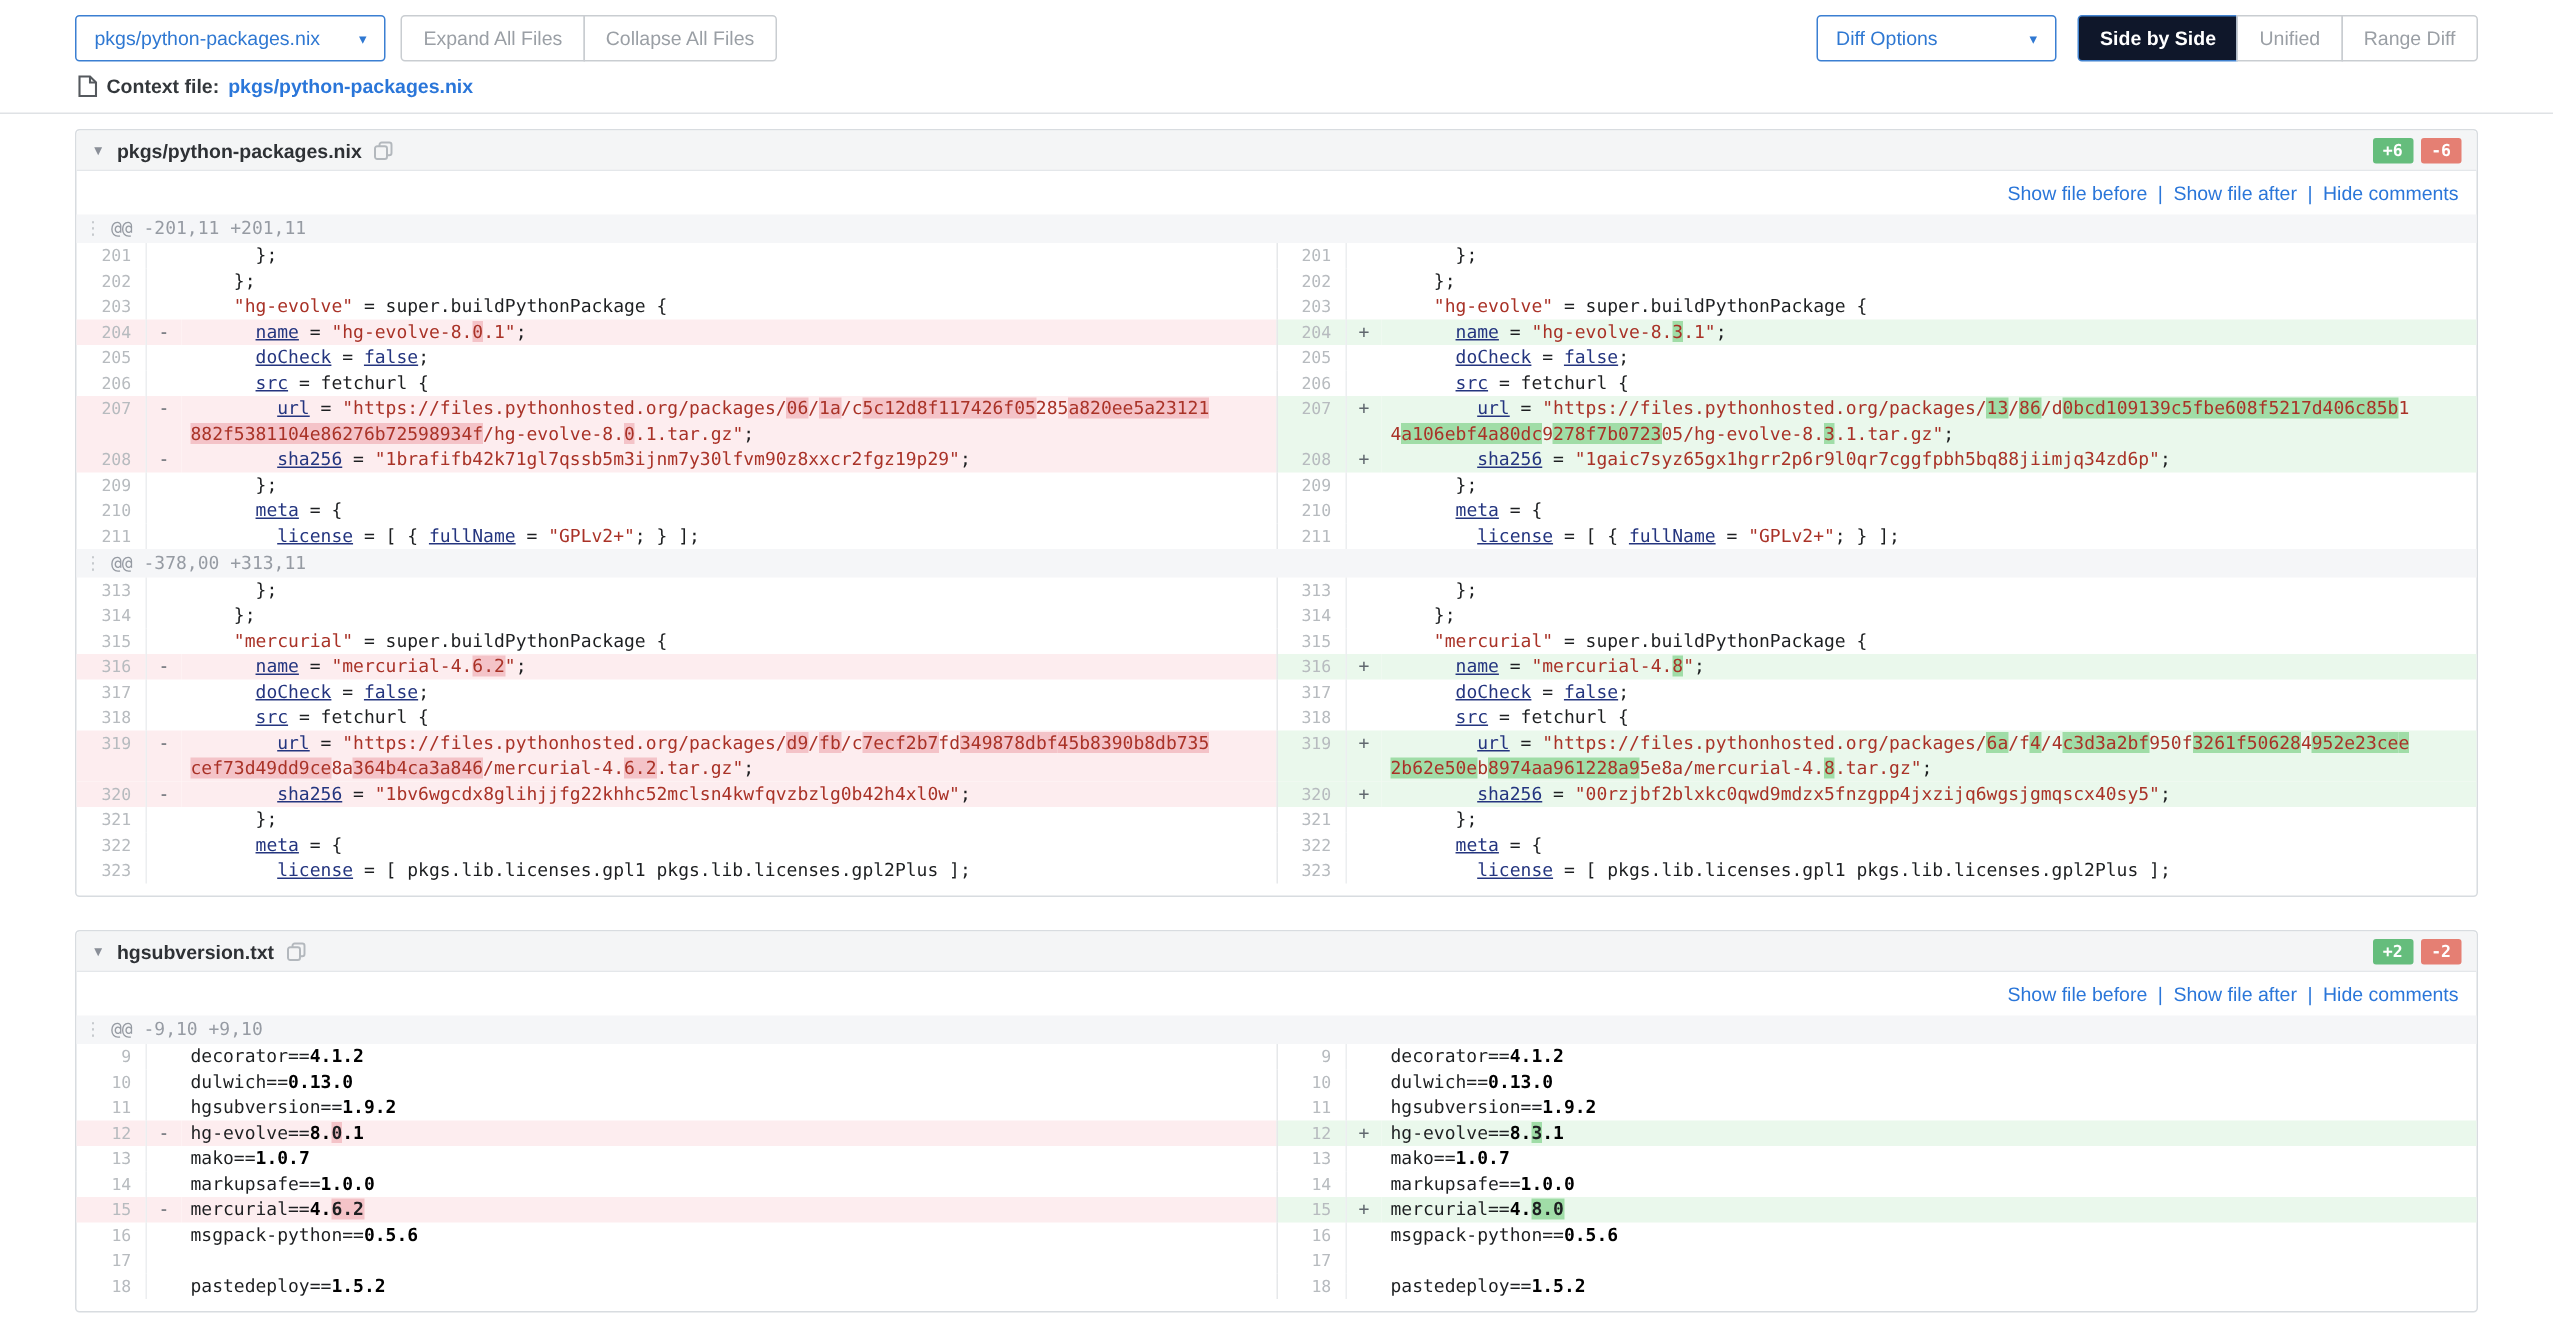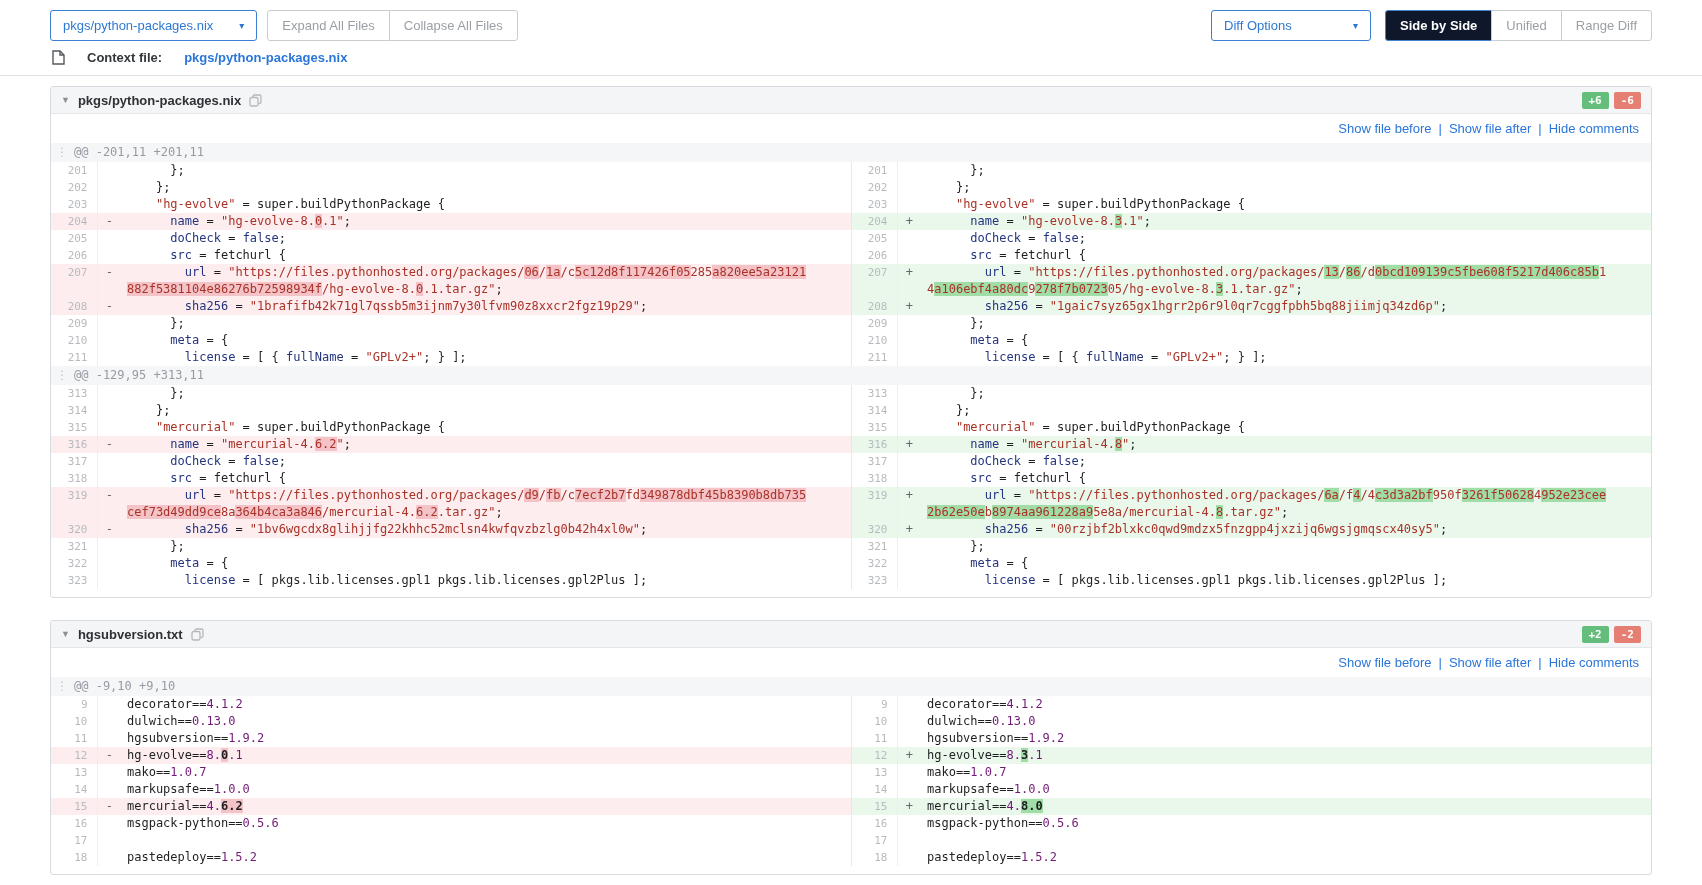--- a/index.html
+++ b/index.html
@@ -18,21 +18,21 @@
   .select-btn .caret { font-size:10px; }
   .btn-group { display:inline-flex; }
   .btn-group .btn {
     height:31px; padding:0 14px; display:inline-flex; align-items:center;
     border:1px solid #c9cdd1; background:#fff; color:#9a9fa5; font-size:13px; cursor:pointer;
     margin-left:-1px;
   }
   .btn-group .btn:first-child { border-radius:3px 0 0 3px; margin-left:0; }
   .btn-group .btn:last-child { border-radius:0 3px 3px 0; }
   .btn-group .btn.active { background:#0f172a; border-color:#4283d0; color:#fff; font-weight:bold; }
-  .context-row { display:flex; align-items:center; gap:22px; margin:9px 0 0 2px; font-size:13px; padding-bottom:10px; }
+  .context-row { display:flex; align-items:center; gap:6px; margin:9px 0 0 2px; font-size:13px; padding-bottom:10px; }
   .context-row .ctx-label { font-weight:bold; color:#33373b; }
   .context-row a { color:#2a76d9; font-weight:bold; text-decoration:none; cursor:pointer; }
   .topbar-divider { border:none; border-top:1px solid #dfe2e5; }
 
   
   .panels { padding:10px 50px 0 50px; }
   .panel { border:1px solid #d8dce0; border-radius:3px; margin-bottom:22px; background:#fff; }
   .panel-head {
     display:flex; align-items:center; gap:8px; height:27px; padding:0 10px;
     background:#f4f5f6; border-bottom:1px solid #e4e7ea; border-radius:3px 3px 0 0;
@@ -57,25 +57,25 @@
   td.sign { text-align:center; color:#61686f; }
   td.code { white-space:pre-wrap; word-break:break-all; padding-left:6px; padding-right:40px; color:#1d1f21; }
   td.code.lsep { border-right:1px solid #e6e8ea; }
   tr.hunk td { background:#f5f6f8; color:#969ba3; font-size:12px; padding:1px 0 1px 5px;
     font-family:"DejaVu Sans Mono", monospace;margin-left:14px; }
   tr.hunk .grip { color:#c3c7cb; margin-right:6px; cursor:grab; }
   td.del { background:#fdedef; }
   td.add { background:#eaf8ec; }
 
   
-  .k  { color:#24357f; }
+  .k  { color:#24357f;text-decoration:underline; }
   .s  { color:#a93227; }
   .sd { color:#a93227; background:#f4c3c8; }
   .sa { color:#a93227; background:#a0dda7; }
-  .n  { font-weight:normal; color:#701a75; }
+  .n  { font-weight:bold; color:#000000; }
   .nd { font-weight:bold; color:#1d1f21; background:#f4c3c8; }
   .na { font-weight:bold; color:#1d1f21; background:#a0dda7; }
 
   svg { display:block; }
 </style>
 </head>
 <body>
 
 <div class="topbar">
   <div class="topbar-row">
@@ -232,21 +232,21 @@
           </tr>
           <tr>
             <td class="num">211</td>
             <td class="sign"></td>
             <td class="code lsep"><span>        </span><span class="k">license</span><span> = [ { </span><span class="k">fullName</span><span> = </span><span class="s">"GPLv2+"</span><span>; } ];</span></td>
             <td class="num">211</td>
             <td class="sign"></td>
             <td class="code"><span>        </span><span class="k">license</span><span> = [ { </span><span class="k">fullName</span><span> = </span><span class="s">"GPLv2+"</span><span>; } ];</span></td>
           </tr>
           <tr class="hunk">
-            <td colspan="6"><span class="grip">⋮</span><span>@@ -129,95 +313,11</span></td>
+            <td colspan="6"><span class="grip">⋮</span><span>@@ -378,00 +313,11</span></td>
           </tr>
           <tr>
             <td class="num">313</td>
             <td class="sign"></td>
             <td class="code lsep"><span>      };</span></td>
             <td class="num">313</td>
             <td class="sign"></td>
             <td class="code"><span>      };</span></td>
           </tr>
           <tr>

